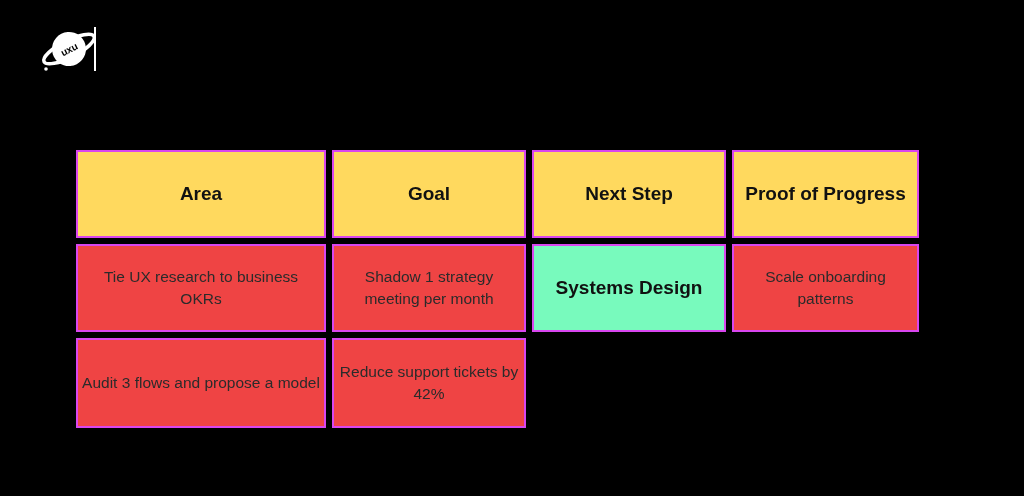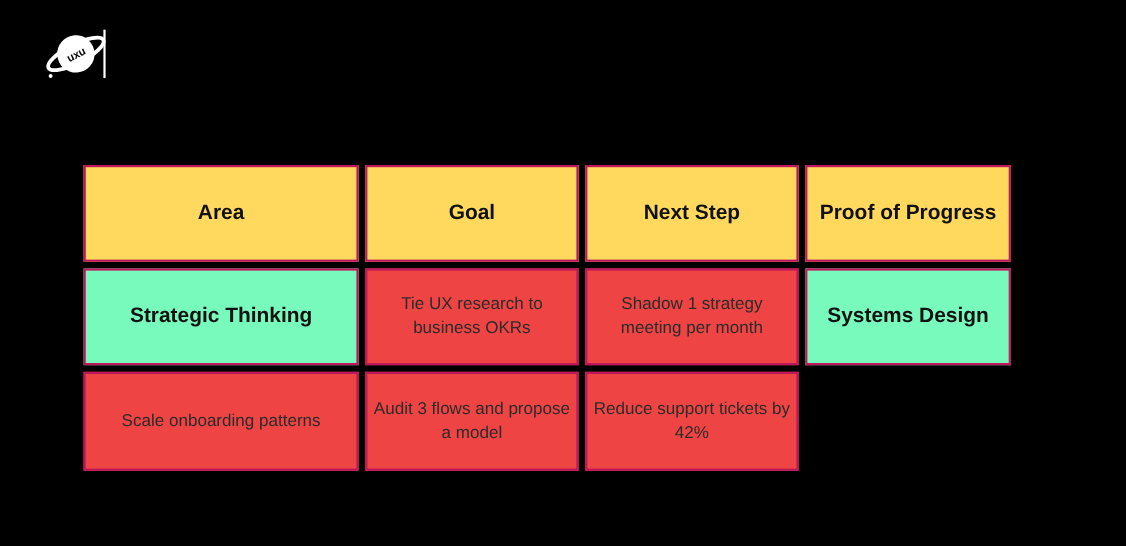--- a/index.html
+++ b/index.html
@@ -50,21 +50,21 @@
     position: absolute;
     left: 76px;
     top: 150px;
     display: grid;
     grid-template-columns: 250px 194px 194px 187px;
     grid-template-rows: 88px 88px 90px;
     gap: 6px;
   }
   .cell {
     box-sizing: border-box;
-    border: 2px solid #be185d;
+    border: 2px solid #d946ef;
     display: flex;
     align-items: center;
     justify-content: center;
     text-align: center;
   }
   .cell-header {
     background: #FFD95E;
     color: #111111;
     font-weight: 700;
     font-size: 19px;
@@ -101,21 +101,20 @@
     <div class="logo-divider"></div>
   </header>
 
   <div class="grid">
 
     <div class="cell cell-header">Area</div>
     <div class="cell cell-header">Goal</div>
     <div class="cell cell-header">Next Step</div>
     <div class="cell cell-header">Proof of Progress</div>
 
-    <div class="cell cell-area">Strategic Thinking</div>
     <div class="cell cell-body">Tie UX research to business OKRs</div>
     <div class="cell cell-body">Shadow 1 strategy meeting per month</div>
 
     <div class="cell cell-area">Systems Design</div>
     <div class="cell cell-body">Scale onboarding patterns</div>
     <div class="cell cell-body">Audit 3 flows and propose a model</div>
     <div class="cell cell-body">Reduce support tickets by 42%</div>
 
   </div>
 </div>

